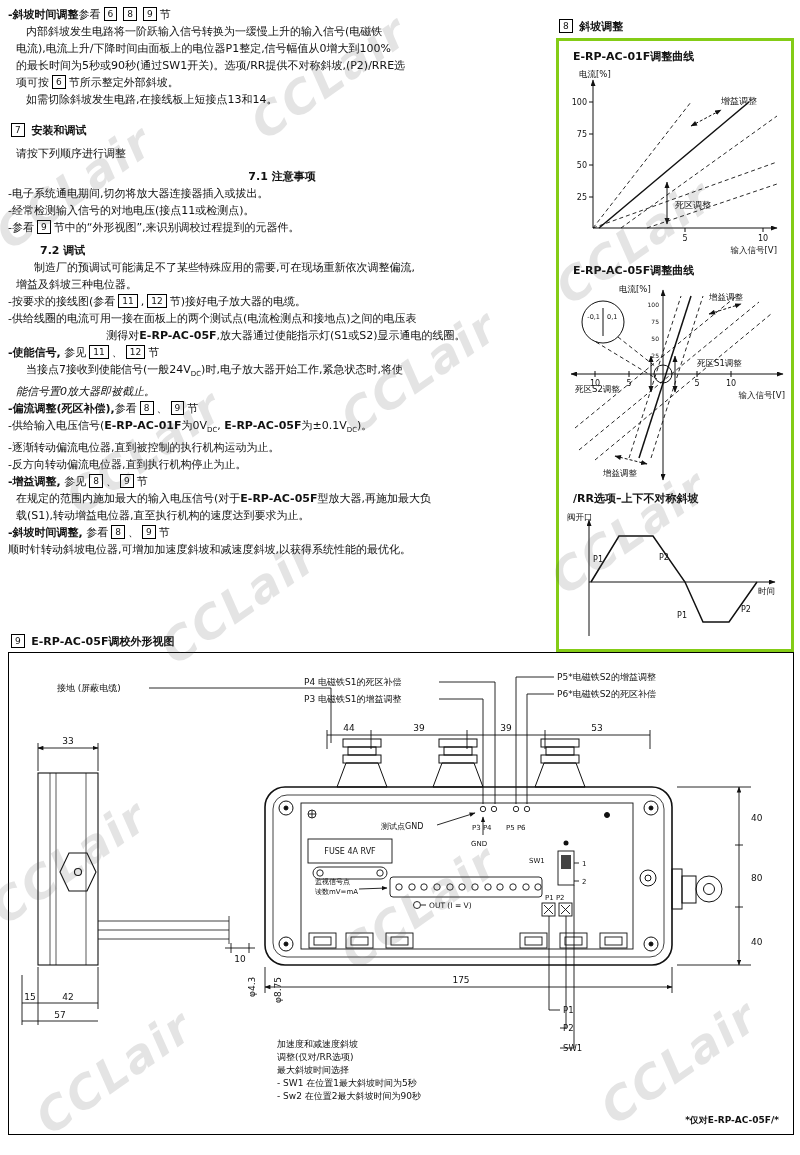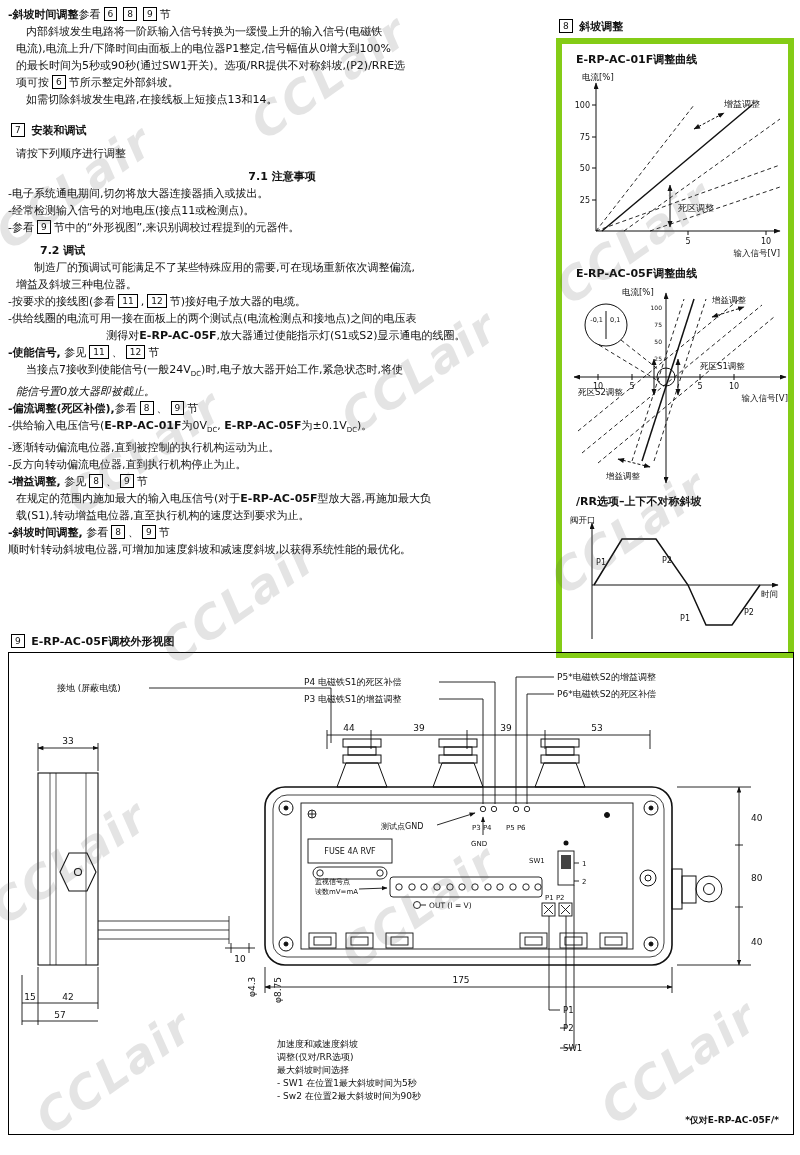--- a/index.html
+++ b/index.html
@@ -9,21 +9,21 @@
   .tline{white-space:nowrap;font-size:11px;line-height:17px}
   .bold{font-weight:bold}
   .refbox{display:inline-block;border:1px solid #000;padding:0 3px;font-size:9px;
           line-height:12px;margin:0 3px;vertical-align:1px;font-weight:normal}
   .sub{font-size:7px;vertical-align:sub}
   .wm{position:absolute;font-size:46px;font-style:italic;font-weight:bold;
       color:rgba(90,90,90,0.16);transform:rotate(-35deg);letter-spacing:2px;
       pointer-events:none;z-index:9}
   .charttitle{font-size:11px;font-weight:bold;margin:5px 0 2px 10px;white-space:nowrap}
   svg text{font-family:"DejaVu Sans","Liberation Sans",sans-serif}
-  .panelbox{border:6px solid #84cc16;background:#fff}
+  .panelbox{border:3px solid #84cc16;background:#fff}
 </style>
 </head>
 <body>
 
 <svg width="0" height="0" style="position:absolute" aria-hidden="true">
   <defs>
     <marker id="arE" markerWidth="8" markerHeight="6" refX="6" refY="2.5" orient="auto">
         <path d="M0,0L6.5,2.5L0,5z" fill="#111"></path>
       </marker>
     <marker id="arS" markerWidth="8" markerHeight="6" refX="0.5" refY="2.5" orient="auto">

